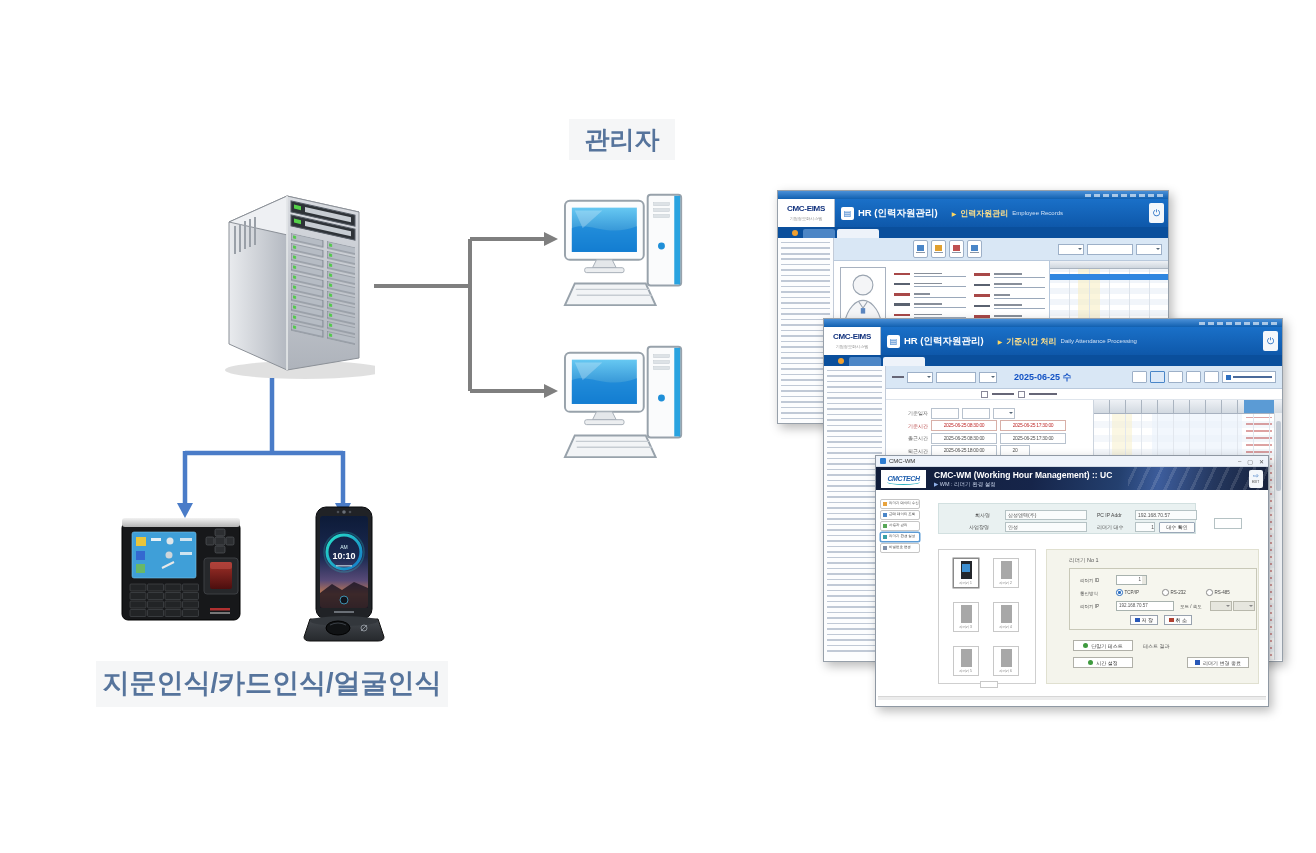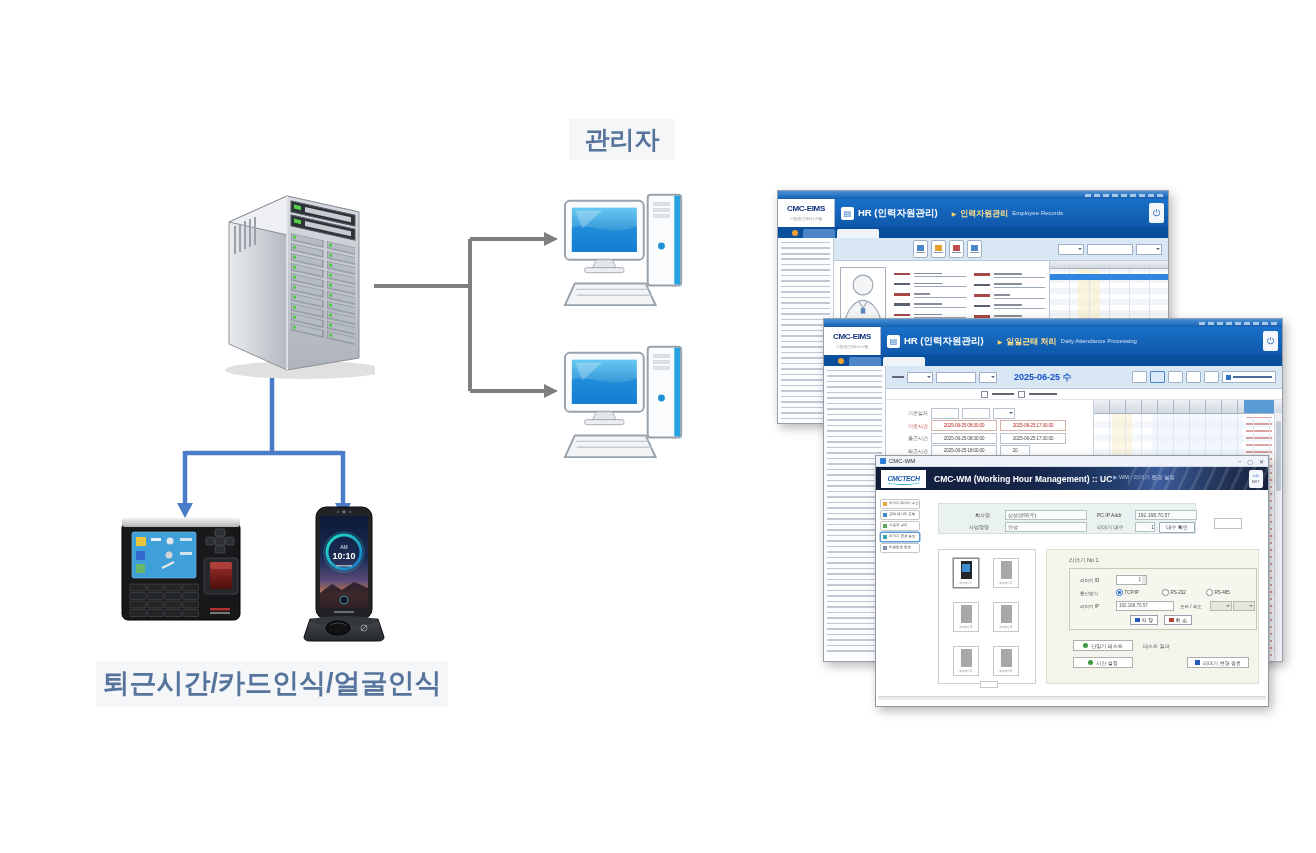--- a/index.html
+++ b/index.html
@@ -111,21 +111,21 @@
   #win3{border:1px solid #8f98a3;}
   .w3-tb{height:10px;background:#eef3fa;border-bottom:1px solid #d4dce6;display:flex;align-items:center;padding:0 4px;gap:3px;}
   .w3-tb .appico{width:6px;height:6px;background:#2d7dd2;border-radius:1px;}
   .w3-tb .ttl{font-size:6px;color:#333;}
   .w3-wc{margin-left:auto;display:flex;gap:6px;font-size:6px;color:#555;align-items:center;}
   .w3-hd{height:23px;background:linear-gradient(100deg,#101c38 0%,#16254a 40%,#24406f 62%,#3d5d9c 72%,#24375e 86%,#16213c 100%);display:flex;align-items:center;padding:0 5px;gap:8px;position:relative;overflow:hidden;}
   .w3-hd::after{content:"";position:absolute;right:0;top:-8px;width:140px;height:45px;background:repeating-linear-gradient(115deg,transparent 0 9px,rgba(255,255,255,.12) 9px 12px);}
   .w3-logo{width:45px;height:18px;background:#fff;display:flex;align-items:center;justify-content:center;position:relative;z-index:1;flex:none;}
   .w3-logo b{font-size:7px;font-style:italic;font-weight:bold;color:#1f5fae;letter-spacing:-.4px;}
   .w3-logo u{position:absolute;left:6px;bottom:3px;width:33px;height:5px;border-bottom:1.5px solid #2ab0c0;border-radius:50%;}
-  .w3-titles{display:flex;gap:1px;z-index:1;min-width:0;}
+  .w3-titles{display:flex;flex-direction:column;gap:1px;z-index:1;min-width:0;}
   .w3-title{font-size:8.5px;font-weight:bold;color:#fff;white-space:nowrap;}
   .w3-sub{font-size:5.5px;color:#c6d2e8;white-space:nowrap;}
   .w3-sub .cr{color:#8fb0e8;}
   .w3-exit{margin-left:auto;width:14px;height:18px;background:#f4f7fb;border-radius:2px;display:flex;flex-direction:column;align-items:center;justify-content:center;z-index:1;flex:none;}
   .w3-exit i{font-size:7px;color:#2d6fc0;font-style:normal;line-height:7px;}
   .w3-exit em{font-size:5px;transform:scale(.65);color:#444;font-style:normal;}
   .w3-nav{position:absolute;left:4px;top:43px;width:40px;display:flex;flex-direction:column;gap:1.5px;}
   .nb{height:9.5px;background:#fff;border:1px solid #c6c6c6;border-radius:2px;display:flex;align-items:center;gap:2px;padding:0 2px;box-sizing:border-box;}
   .nb i{width:4px;height:4px;flex:none;}
   .nb:nth-child(1) i{background:#e8a33d;}
@@ -175,21 +175,21 @@
   <svg class="abs" style="left:0;top:0" width="1316" height="853" viewBox="0 0 1316 853">
     <path d="M374 286 H470 M470 239 V391 M470 239 H544 M470 391 H544" stroke="#7f7f7f" stroke-width="4" fill="none"></path>
     <polygon points="544,232 558,239 544,246" fill="#7f7f7f"></polygon>
     <polygon points="544,384 558,391 544,398" fill="#7f7f7f"></polygon>
     <path d="M272 378 V453 M185 453 H343 M185 451 V503 M343 451 V503" stroke="#4a7cc8" stroke-width="4.5" fill="none"></path>
     <polygon points="177,503 185,518 193,503" fill="#4a7cc8"></polygon>
     <polygon points="335,503 343,518 351,503" fill="#4a7cc8"></polygon>
   </svg>
 
   <div class="dlabel" id="label-admin">관리자</div>
-  <div class="dlabel" id="label-devices">퇴근시간/카드인식/얼굴인식</div>
+  <div class="dlabel" id="label-devices">지문인식/카드인식/얼굴인식</div>
 
   <svg class="abs" style="left:205px;top:180px" width="170" height="200" viewBox="0 0 170 200">
     <defs>
       <linearGradient id="gSide" x1="0" y1="0" x2="1" y2="0">
           <stop offset="0" stop-color="#e9ebee"></stop>
           <stop offset="1" stop-color="#b4b9c1"></stop>
         </linearGradient>
       <linearGradient id="gFront" x1="0" y1="0" x2="0" y2="1">
           <stop offset="0" stop-color="#d9dce1"></stop>
           <stop offset="1" stop-color="#aeb3bb"></stop>
@@ -518,21 +518,21 @@
       </div>
     <div class="hd">
       <div class="logo">
         <b>CMC-EIMS</b>
         <i>기업정보화시스템</i>
       </div>
       <div class="hdm">
         <span class="hicon">▤</span>
         <span class="htitle">HR (인력자원관리)</span>
         <span class="crumbA">▶</span>
-        <span class="hpage">일일근태 처리</span>
+        <span class="hpage">기준시간 처리</span>
         <span class="hsub">Daily Attendance Processing</span>
         <span class="exitbox">⏻</span>
       </div>
     </div>
     <div class="tabs">
       <i class="tab-ico"></i>
       <i class="tab t-in"></i>
       <i class="tab t-act"></i>
     </div>
     <div class="body2">

